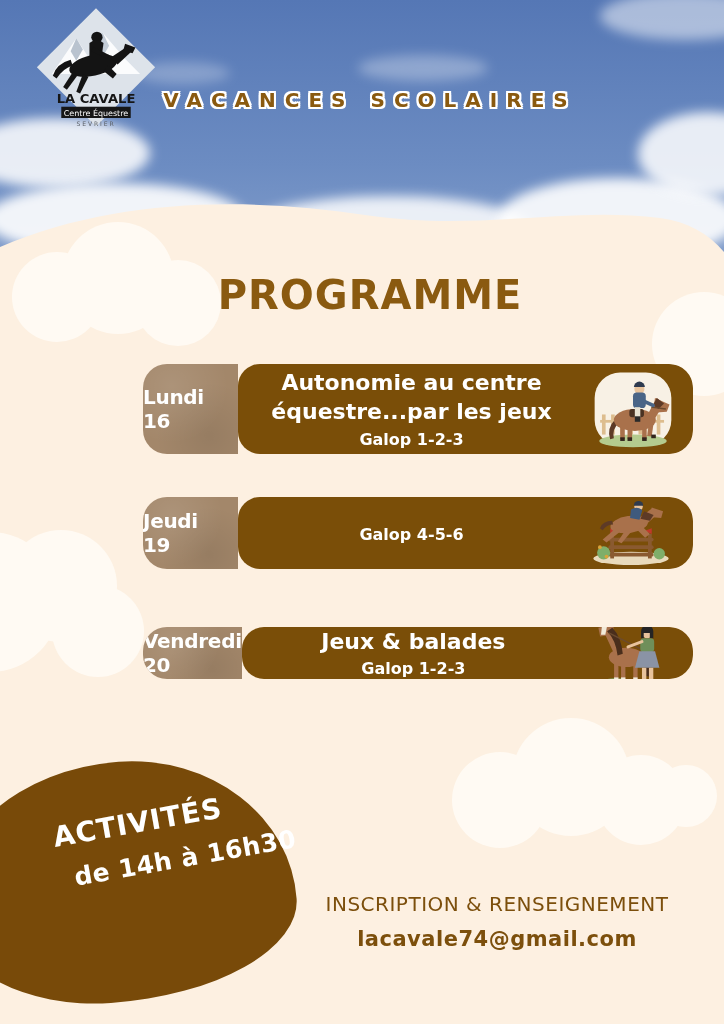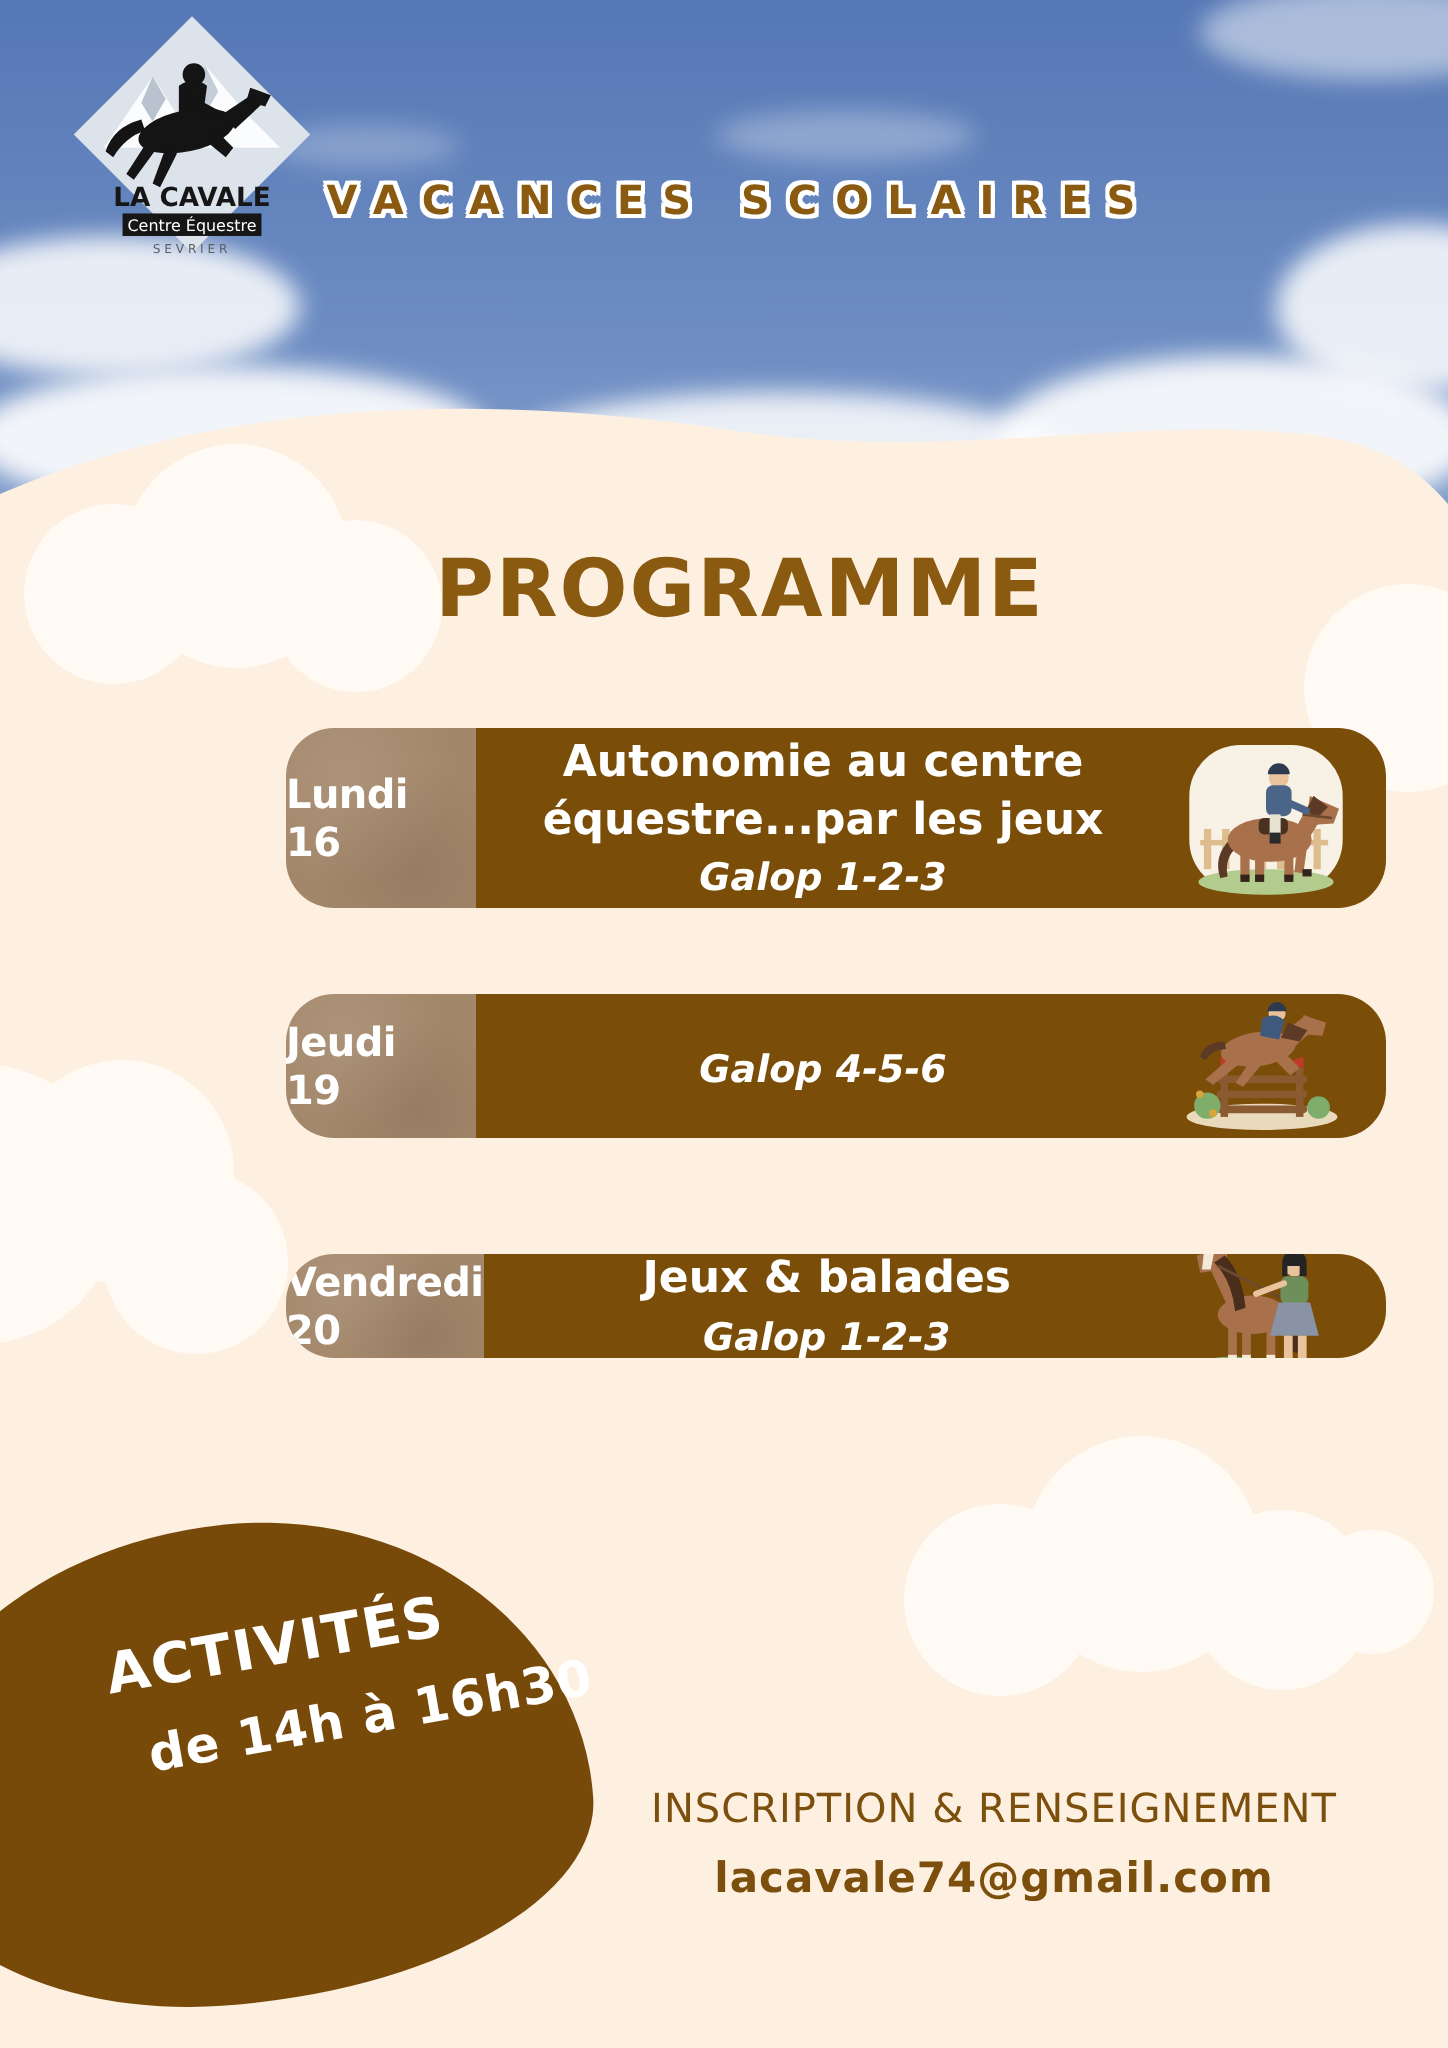--- a/index.html
+++ b/index.html
@@ -37,23 +37,23 @@
   .row-1{top:364px;height:90px;}
   .row-2{top:497px;height:72px;}
   .row-3{top:627px;height:52px;}
   .day-cell{flex:0 0 95px;background:#a3876a;
     background-image:radial-gradient(circle at 30% 25%,rgba(255,255,255,.10),transparent 60%),
       radial-gradient(circle at 70% 80%,rgba(0,0,0,.08),transparent 55%);
     display:flex;flex-direction:column;align-items:flex-start;justify-content:center;
     color:#fff;font-weight:800;font-size:20px;line-height:1.2;letter-spacing:-0.3px;}
   .main-cell{flex:1;position:relative;background:#7a4e08;
     display:flex;flex-direction:column;align-items:center;justify-content:center;
-    padding-right:108px;color:#fff;}
+    padding-right:108px;color:#fff;border-radius:22px;}
   .row-title{font-size:22px;font-weight:700;text-align:center;line-height:1.3;max-width:312px;}
-  .row-level{font-size:19px;font-weight:600;font-style:italic;margin-top:3px;}
+  .row-level{font-size:16px;font-weight:600;margin-top:3px;}
   .row-icon{position:absolute;right:14px;top:50%;transform:translateY(-50%);}
   
   .blob{position:absolute;left:-55px;top:762px;width:350px;height:240px;
     background:#784a09;transform:rotate(-4deg);
     border-radius:52% 48% 55% 45% / 58% 62% 38% 42%;}
   .blob-text{position:absolute;left:95px;top:45px;transform:rotate(-9deg);
     color:#fff;font-weight:800;}
   .blob-line1{font-size:28px;letter-spacing:1px;}
   .blob-line2{font-size:25px;margin-top:12px;margin-left:14px;letter-spacing:0.5px;}
   

